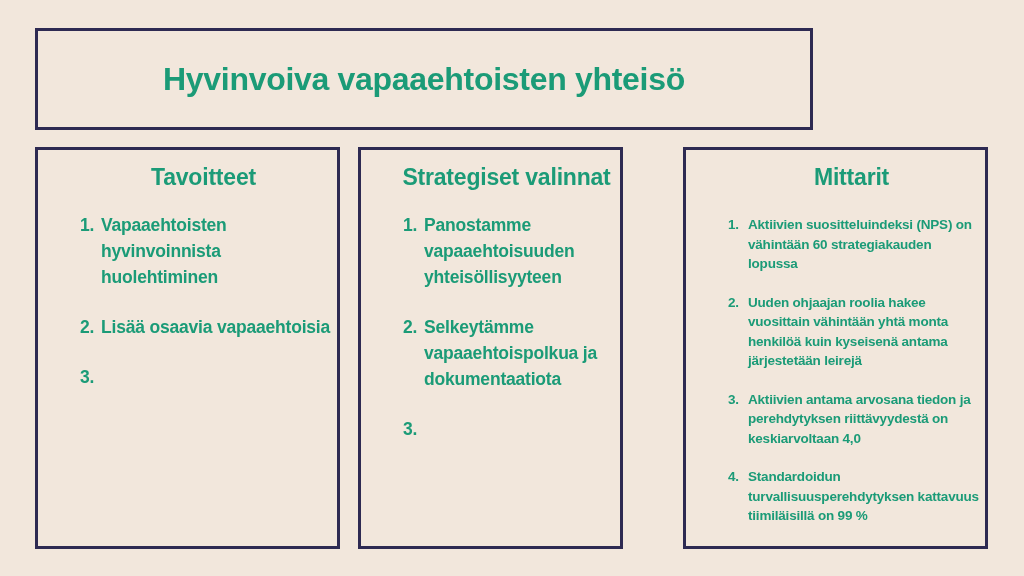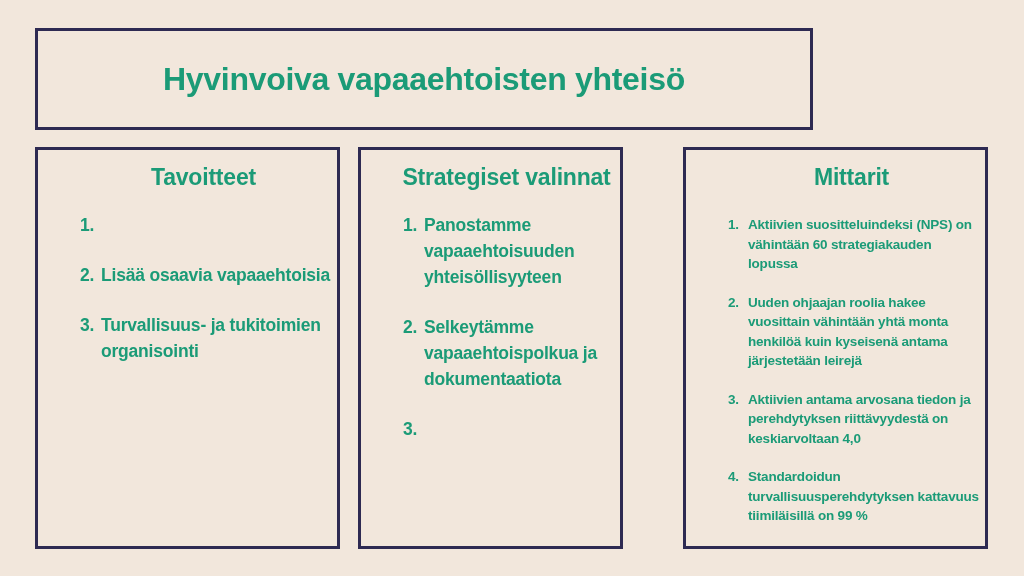--- a/index.html
+++ b/index.html
@@ -92,29 +92,30 @@
 
   <header class="box title-box">
     <h1>Hyvinvoiva vapaaehtoisten yhteisö</h1>
   </header>
 
   <section class="box col-box col-1">
     <h2 class="col-heading">Tavoitteet</h2>
     <div class="list">
       <div class="item">
         <span class="num">1.</span>
+        <span class="txt">Vapaaehtoisten
+hyvinvoinnista
+huolehtiminen</span>
       </div>
       <div class="item">
         <span class="num">2.</span>
         <span class="txt">Lisää osaavia vapaaehtoisia</span>
       </div>
       <div class="item">
         <span class="num">3.</span>
-        <span class="txt">Turvallisuus- ja tukitoimien
-organisointi</span>
       </div>
     </div>
   </section>
 
   <section class="box col-box col-2">
     <h2 class="col-heading">Strategiset valinnat</h2>
     <div class="list">
       <div class="item">
         <span class="num">1.</span>
         <span class="txt">Panostamme

